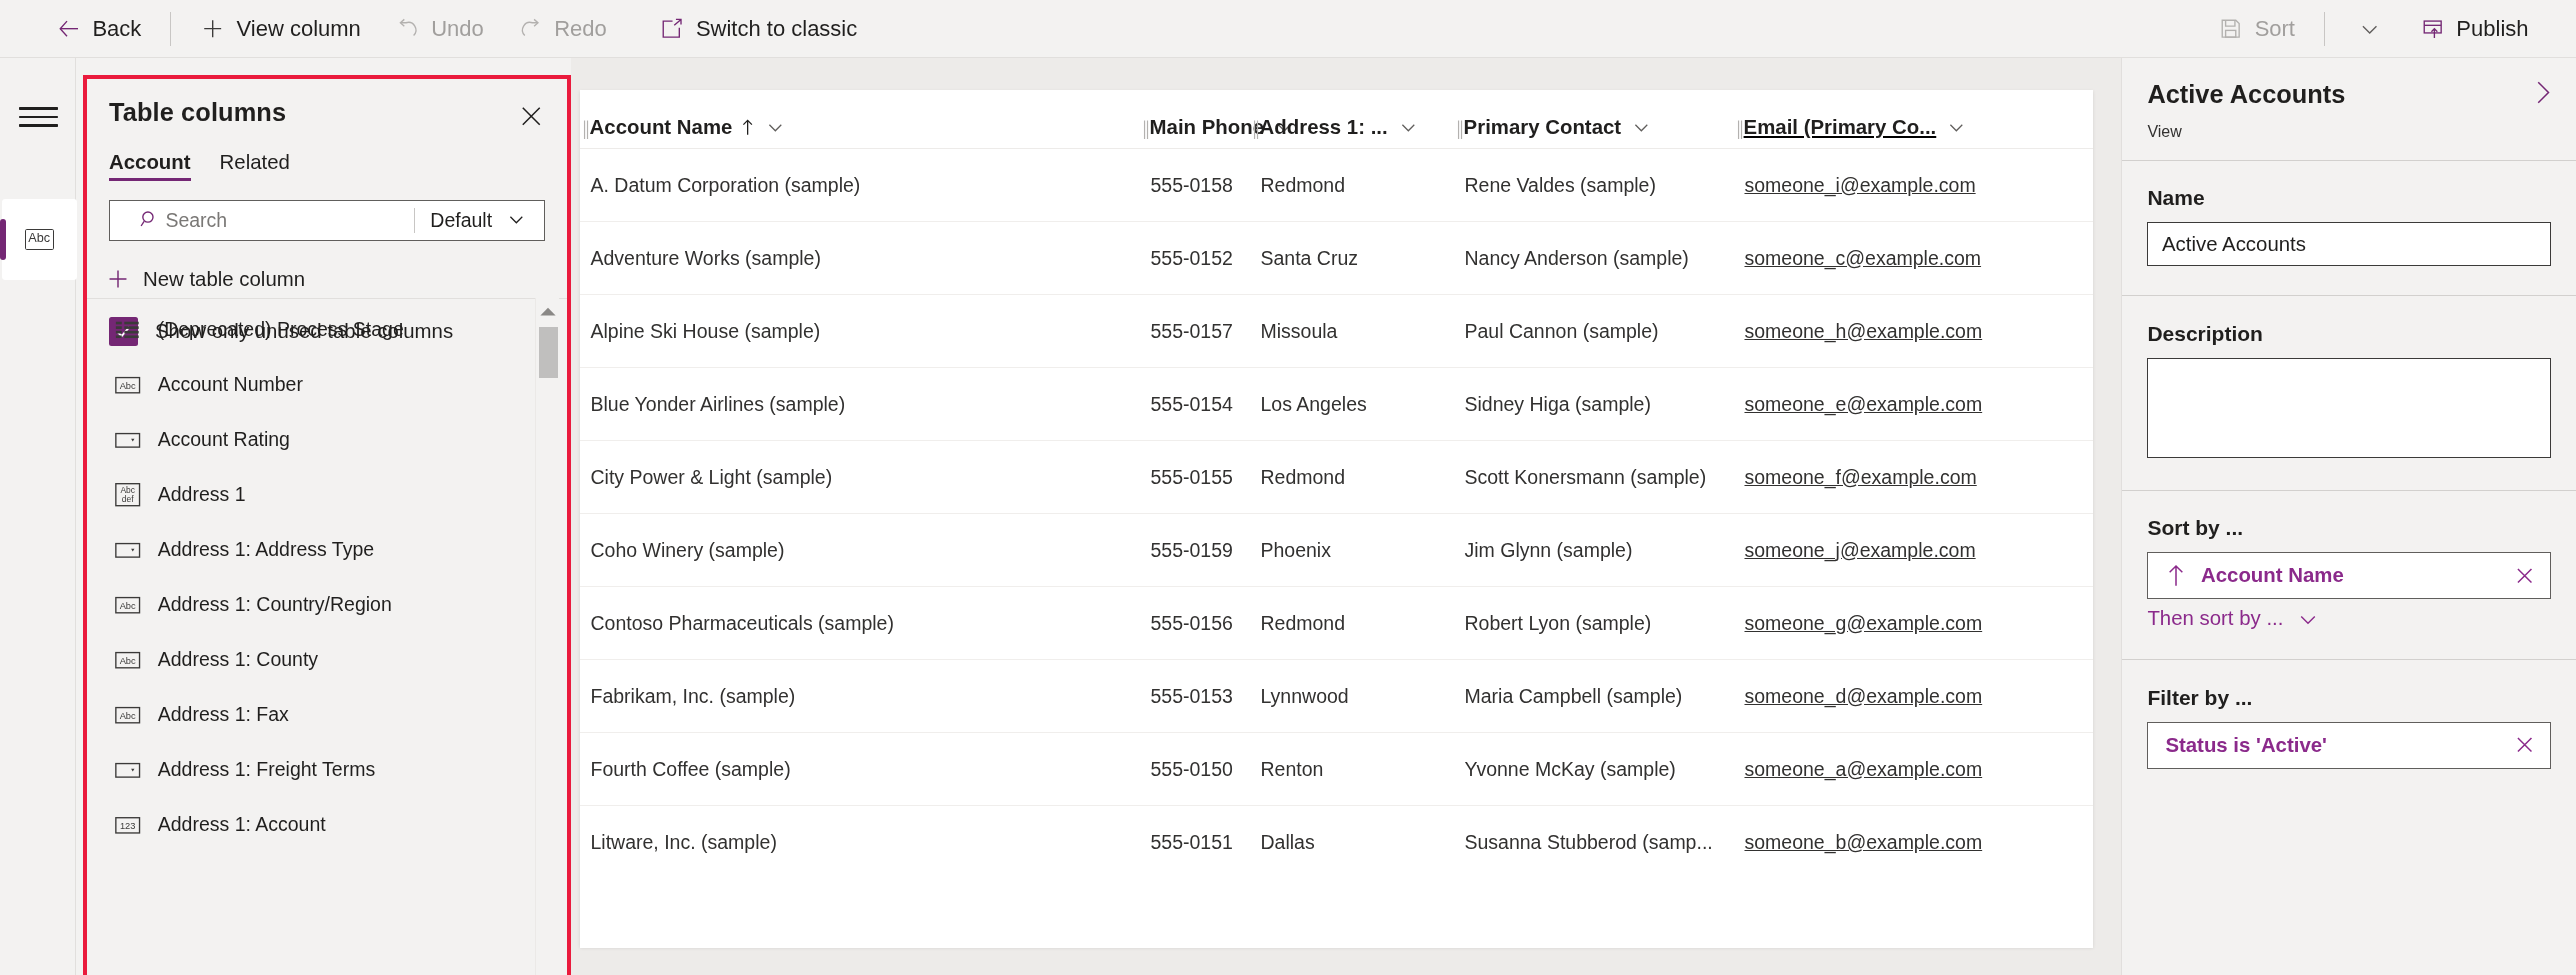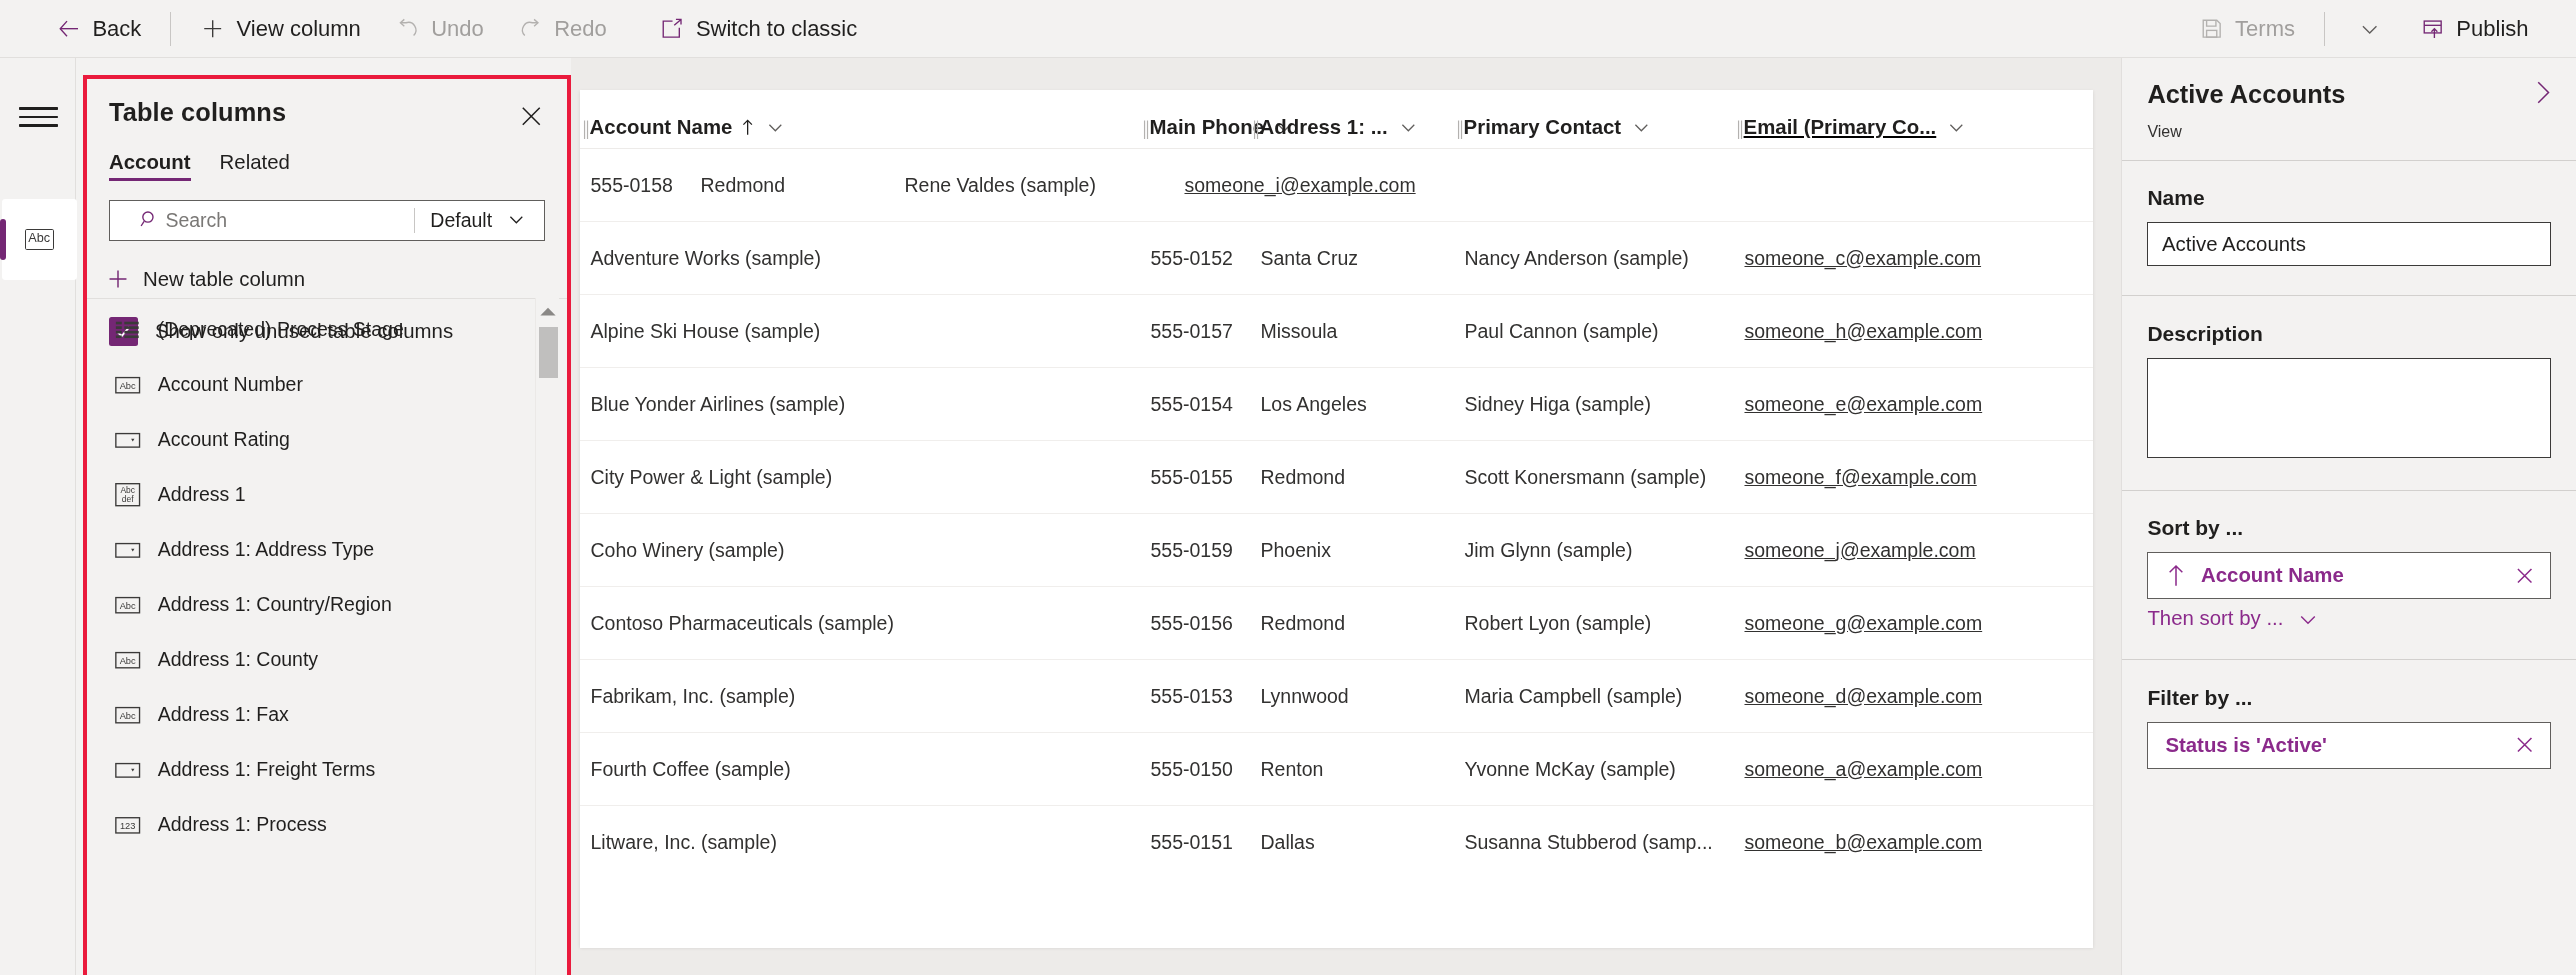--- a/index.html
+++ b/index.html
@@ -266,21 +266,21 @@
 
   <div class="cmd-right">
     <div class="cmd-btn disabled">
       <span class="cmd-ico">
         <svg viewBox="0 0 30 30">
             <path d="M5 5 H21 L25 9 V25 H5 Z" fill="none" stroke="#b3b1af" stroke-width="1.6"></path>
             <path d="M9 5 V12 H20 V5" fill="none" stroke="#b3b1af" stroke-width="1.6"></path>
             <rect x="9" y="17" width="12" height="8" fill="none" stroke="#b3b1af" stroke-width="1.6"></rect>
           </svg>
       </span>
-      <span>Terms</span>
+      <span>Sort</span>
     </div>
 
     <div class="cmd-sep"></div>
 
     <div class="cmd-btn" style="padding:0 20.4px">
       <span class="cmd-ico">
         <svg viewBox="0 0 30 30">
             <path d="M7 12 L15 20 L23 12" fill="none" stroke="#605e5c" stroke-width="1.6"></path>
           </svg>
       </span>
@@ -455,21 +455,21 @@
           </span>
           <span class="col-label">Address 1: Freight Terms</span>
         </div>
         <div class="col-item">
           <span class="tico">
             <svg width="25.4" height="18.7" viewBox="0 0 30 22">
               <rect x="1" y="2" width="28" height="18" fill="none" stroke="#3b3a39" stroke-width="1.6"></rect>
               <text x="15" y="15" font-size="11" font-family="Liberation Sans, sans-serif" fill="#3b3a39" text-anchor="middle">123</text>
             </svg>
           </span>
-          <span class="col-label">Address 1: Process</span>
+          <span class="col-label">Address 1: Account</span>
         </div>
       </div>
   </div>
 
   <div id="panel-scroll">
     <div id="scroll-up">
       <svg viewBox="0 0 28 26">
           <path d="M5 17 L14 8 L23 17 Z" fill="#8a8886"></path>
         </svg>
     </div>
@@ -546,20 +546,21 @@
           <span class="gh-label">Email (Primary Co...</span>
           <span class="chev">
             <svg width="18.7" height="18.7" viewBox="0 0 22 22">
               <path d="M4 8 L11 15 L18 8" fill="none" stroke="#605e5c" stroke-width="1.5"></path>
             </svg>
           </span>
         </div>
       </div>
     <div id="grid-body">
         <div class="grow">
+          <div class="gcell c0">A. Datum Corporation (sample)</div>
           <div class="gcell c1">555-0158</div>
           <div class="gcell c2">Redmond</div>
           <div class="gcell c3">Rene Valdes (sample)</div>
           <div class="gcell c4">someone_i@example.com</div>
         </div>
         <div class="grow">
           <div class="gcell c0">Adventure Works (sample)</div>
           <div class="gcell c1">555-0152</div>
           <div class="gcell c2">Santa Cruz</div>
           <div class="gcell c3">Nancy Anderson (sample)</div>

